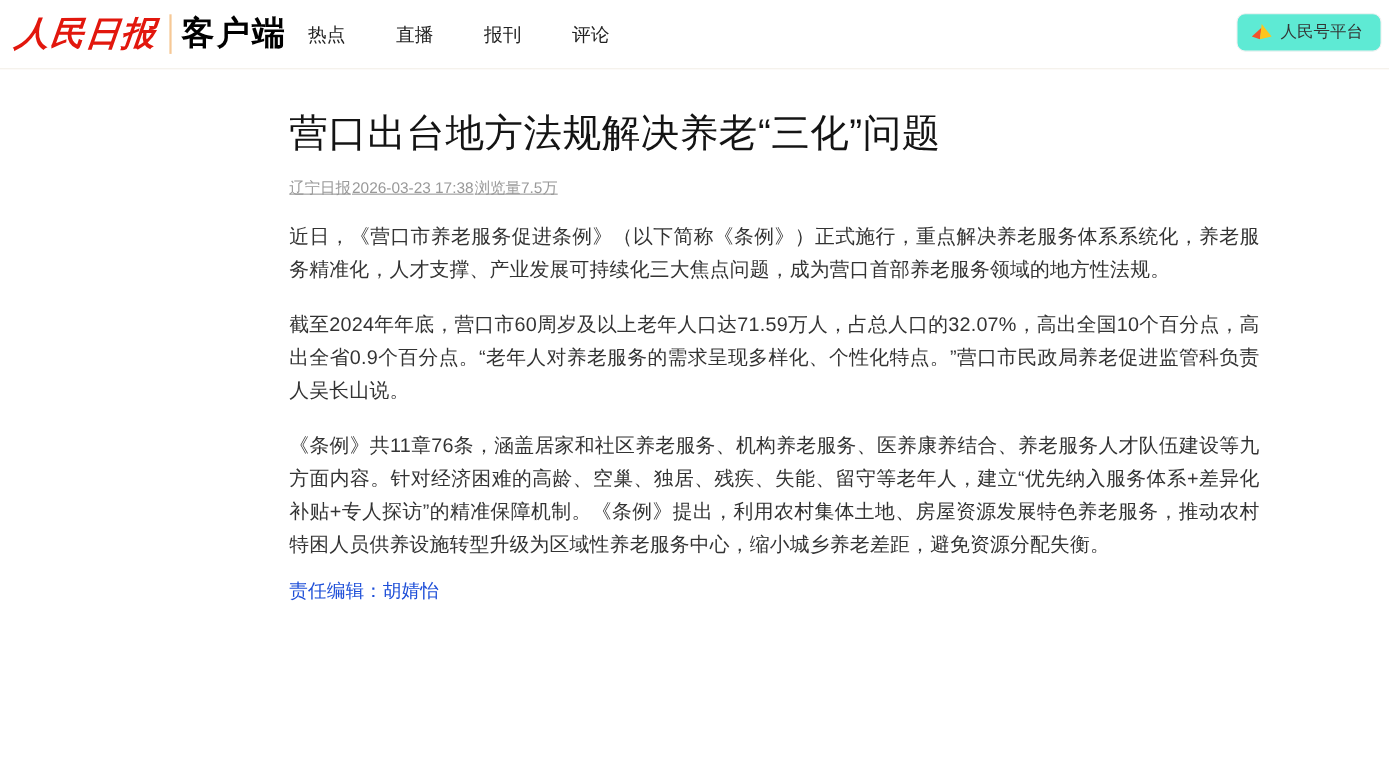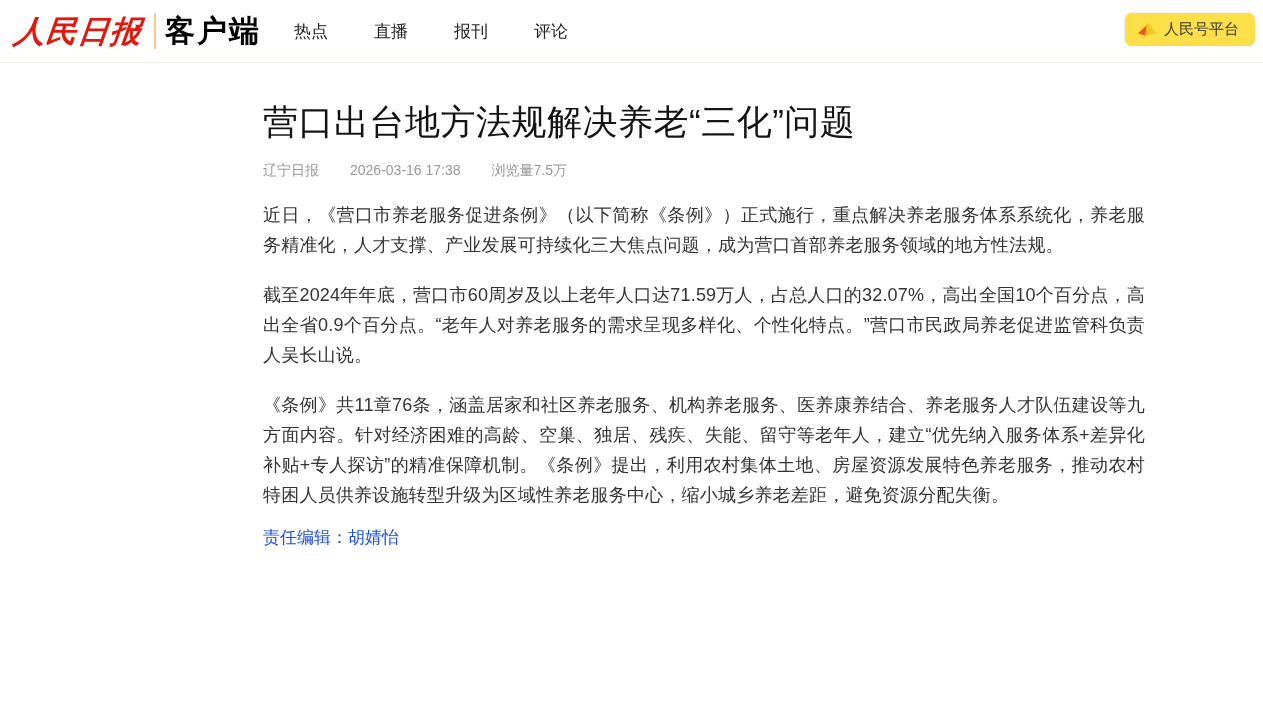--- a/index.html
+++ b/index.html
@@ -35,32 +35,32 @@
     margin: 0 9px 0 12px;
   }
   .logo-suffix {
     font-weight: 900;
     font-size: 30px; line-height: 1;
     color: #000000;
     letter-spacing: 2px;
     white-space: nowrap;
   }
   .nav {
-    position: absolute; left: 294px; top: 0; height: 62px;
+    position: absolute; left: 280px; top: 0; height: 62px;
     display: flex; align-items: center; gap: 46px;
   }
   .nav-item {
     font-size: 17px; color: #222222;
     text-decoration: none; cursor: pointer;
     white-space: nowrap;
   }
   .platform-btn {
     position: absolute; right: 7px; top: 12px;
     height: 35px; padding: 0 16px 0 12px;
-    background: #fde047;
+    background: #5eead4;
     border: 1px solid #f2f2f2;
     border-radius: 8px;
     display: flex; align-items: center; gap: 7px;
     cursor: pointer;
   }
   .platform-btn-label { font-size: 15px; color: #333333; white-space: nowrap; }
   .plane-icon { width: 20px; height: 18px; display: block; }
   
   .article {
     position: absolute; left: 263px; top: 63px;
@@ -68,22 +68,22 @@
   }
   .article-title {
     margin-top: 37px;
     font-size: 35px; font-weight: 400;
     color: #141414;
     line-height: 1.25;
     letter-spacing: 0.5px;
   }
   .article-meta {
     margin-top: 18px;
-    display: flex; gap: 31px;
-    font-size: 14px; color: #999999;
+    display: flex; gap: 1px;
+    font-size: 14px; color: #999999; text-decoration: underline;
   }
   .article-body { margin-top: 14px; }
   .article-body p {
     font-size: 18px; color: #333333;
     line-height: 30px;
     margin-top: 20px;
     text-align: justify;
     letter-spacing: 0.2px;
   }
   .article-editor {
@@ -115,21 +115,21 @@
     </svg>
     <span class="platform-btn-label">人民号平台</span>
   </div>
 </div>
 
 <div class="article">
   <h1 class="article-title">营口出台地方法规解决养老“三化”问题</h1>
 
   <div class="article-meta">
     <span>辽宁日报</span>
-    <span>2026-03-16 17:38</span>
+    <span>2026-03-23 17:38</span>
     <span>浏览量7.5万</span>
   </div>
 
   <div class="article-body">
     <p>近日，《营口市养老服务促进条例》（以下简称《条例》）正式施行，重点解决养老服务体系系统化，养老服务精准化，人才支撑、产业发展可持续化三大焦点问题，成为营口首部养老服务领域的地方性法规。</p>
     <p>截至2024年年底，营口市60周岁及以上老年人口达71.59万人，占总人口的32.07%，高出全国10个百分点，高出全省0.9个百分点。“老年人对养老服务的需求呈现多样化、个性化特点。”营口市民政局养老促进监管科负责人吴长山说。</p>
     <p>《条例》共11章76条，涵盖居家和社区养老服务、机构养老服务、医养康养结合、养老服务人才队伍建设等九方面内容。针对经济困难的高龄、空巢、独居、残疾、失能、留守等老年人，建立“优先纳入服务体系+差异化补贴+专人探访”的精准保障机制。《条例》提出，利用农村集体土地、房屋资源发展特色养老服务，推动农村特困人员供养设施转型升级为区域性养老服务中心，缩小城乡养老差距，避免资源分配失衡。</p>
   </div>
 
   <div class="article-editor">责任编辑：胡婧怡</div>

